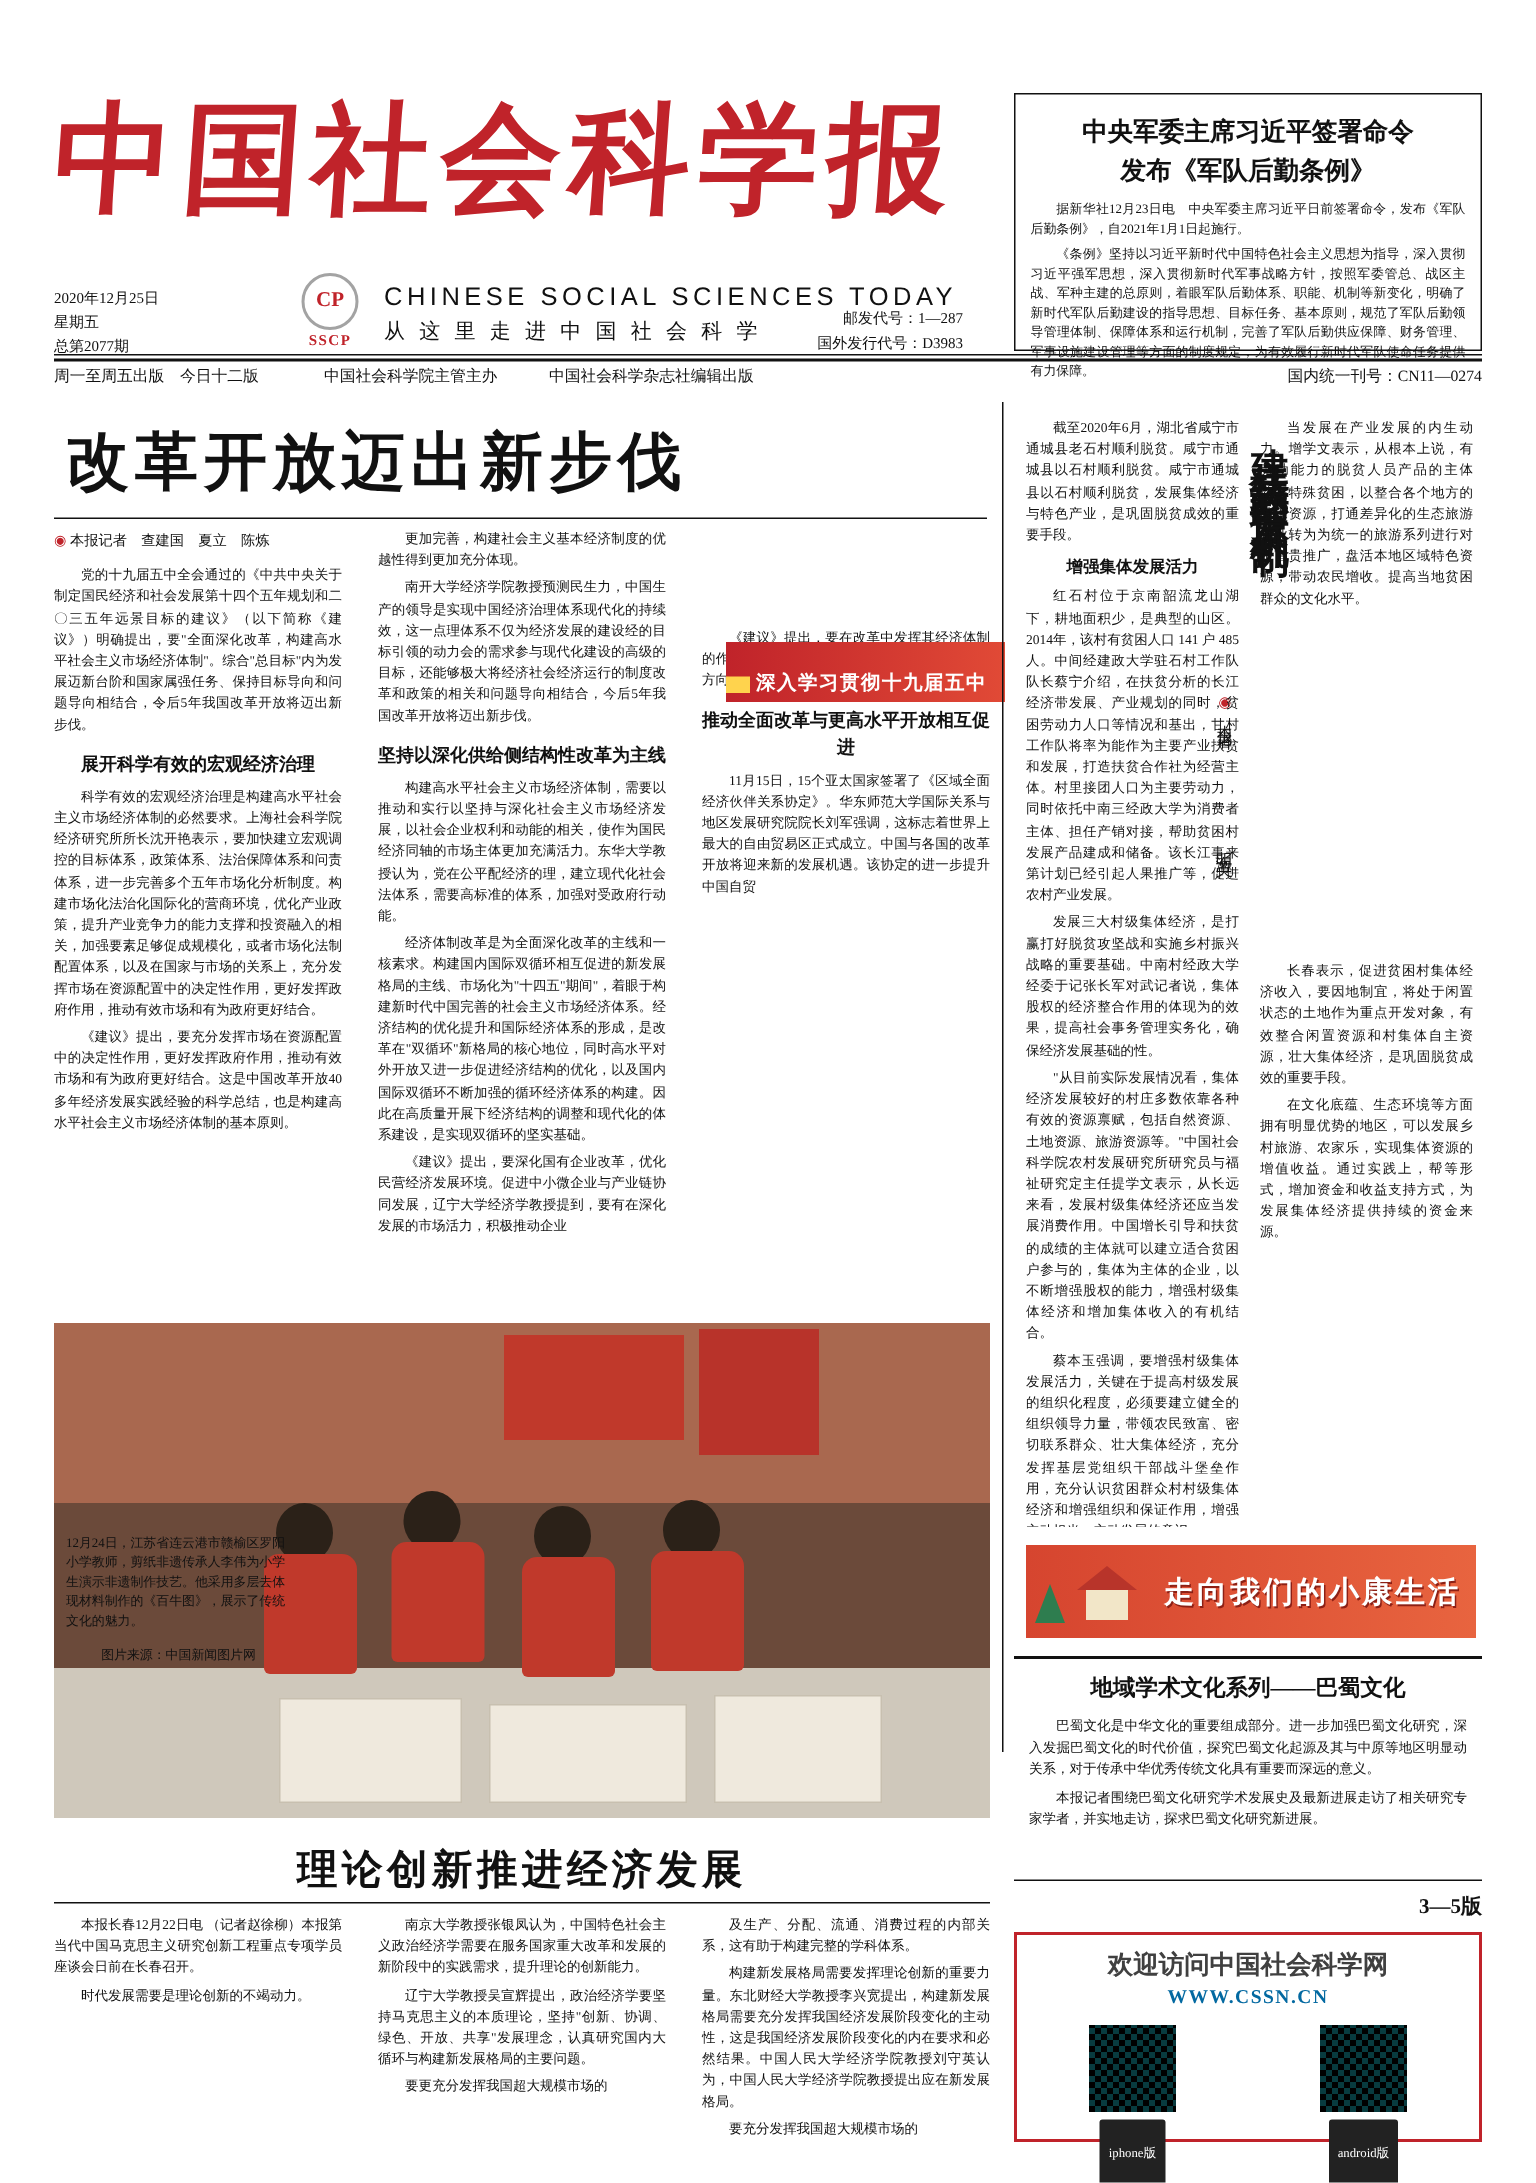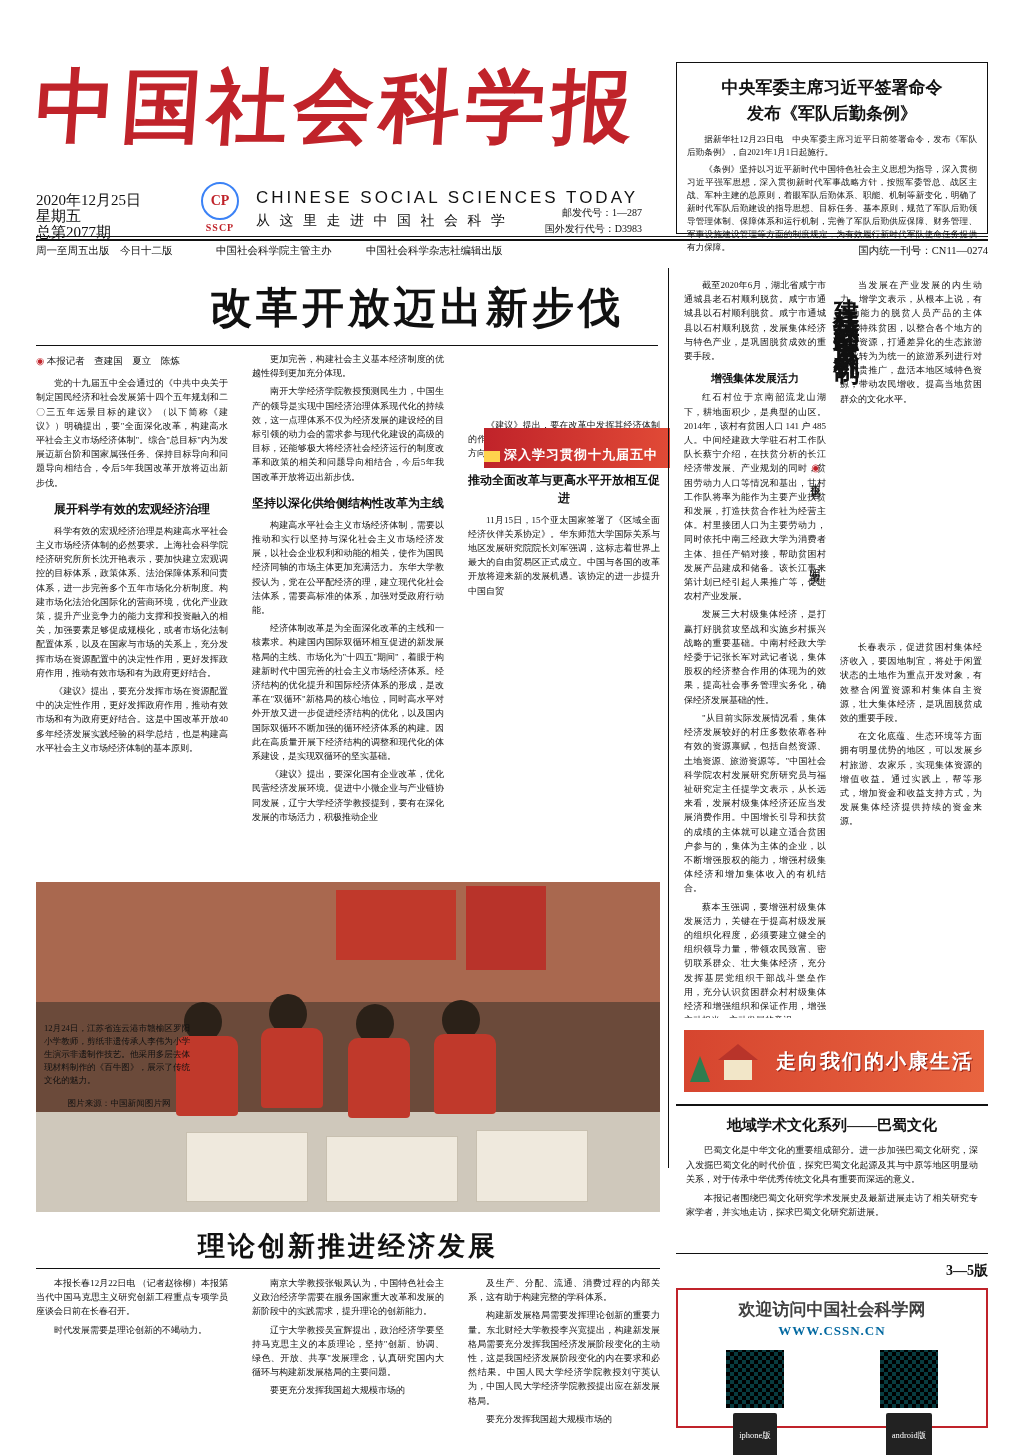--- a/index.html
+++ b/index.html
@@ -15,27 +15,27 @@
 
   
   .masthead{position:absolute;left:0;top:0;width:1024px;height:258px;}
   .logo-title{
     position:absolute;left:36px;top:62px;width:620px;height:90px;
     font-family:"Liberation Serif", serif;
     font-size:80px;font-weight:bold;color:#c0232a;
     letter-spacing:6px;line-height:90px;white-space:nowrap;
     transform:skewX(-4deg);
   }
-  .pub-meta{position:absolute;left:36px;top:192px;font-size:15px;line-height:16px;color:#111;}
+  .pub-meta{position:absolute;left:36px;top:192px;font-size:10px;line-height:16px;color:#111;}
   .pub-meta div{white-space:nowrap;}
   .cssp-badge{
     position:absolute;left:196px;top:182px;width:48px;height:50px;text-align:center;
   }
   .cssp-circle{
-    width:34px;height:34px;border:2px solid #3b82f6;border-radius:50%;
+    width:34px;height:34px;border:2px solid #a3a3a3;border-radius:50%;
     margin:0 auto;color:#c0232a;font-size:14px;font-weight:bold;line-height:34px;
     font-family:"Liberation Serif",serif;
   }
   .cssp-text{font-size:10px;font-weight:bold;color:#c0232a;margin-top:2px;letter-spacing:1px;}
   .eng-title{
     position:absolute;left:256px;top:188px;font-size:17px;letter-spacing:3px;
     font-family:"Liberation Sans", sans-serif;color:#111;white-space:nowrap;
   }
   .eng-sub{
     position:absolute;left:256px;top:212px;font-size:14px;letter-spacing:3px;color:#111;white-space:nowrap;
@@ -55,21 +55,21 @@
     position:absolute;left:676px;top:62px;width:312px;height:172px;
     border:1px solid #111;padding:8px 10px;box-sizing:border-box;
   }
   .topbox h2{
     margin:4px 0 6px;font-size:17px;font-weight:bold;text-align:center;line-height:26px;
   }
   .topbox p{font-size:8.6px;line-height:13px;text-indent:2em;margin:4px 0;text-align:justify;}
 
   
   .headline{
-    position:absolute;left:44px;top:280px;width:580px;text-align:right;
+    position:absolute;left:44px;top:280px;width:580px;text-align:left;
     font-size:42px;font-weight:bold;letter-spacing:4px;
   }
   .hl-rule{position:absolute;left:36px;top:345px;width:622px;height:1px;background:#111;}
 
   
   .colwrap{position:absolute;left:36px;top:352px;width:624px;}
   .col{position:absolute;top:0;width:192px;font-size:9px;line-height:14.2px;text-align:justify;}
   .col p{margin:0 0 4px;text-indent:2em;}
   .col h3{font-size:12px;font-weight:bold;text-align:center;margin:10px 0 6px;line-height:18px;}
   .c1{left:0;} .c2{left:216px;} .c3{left:432px;}

